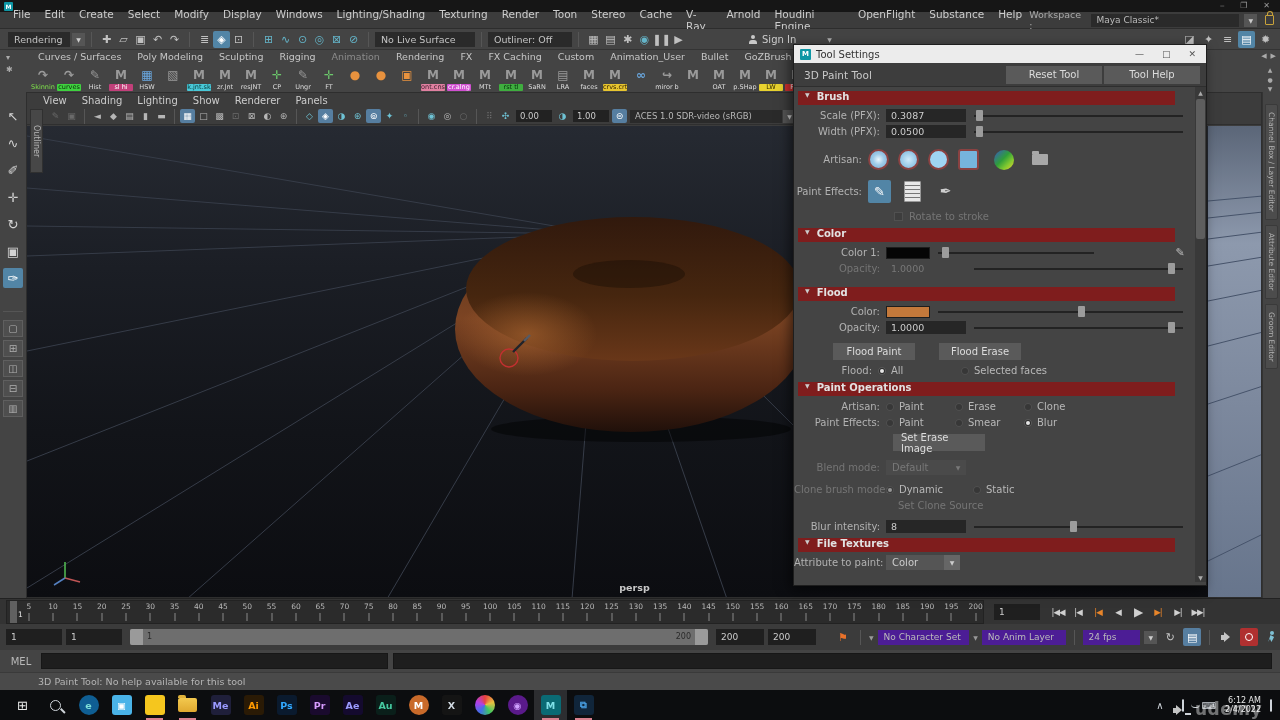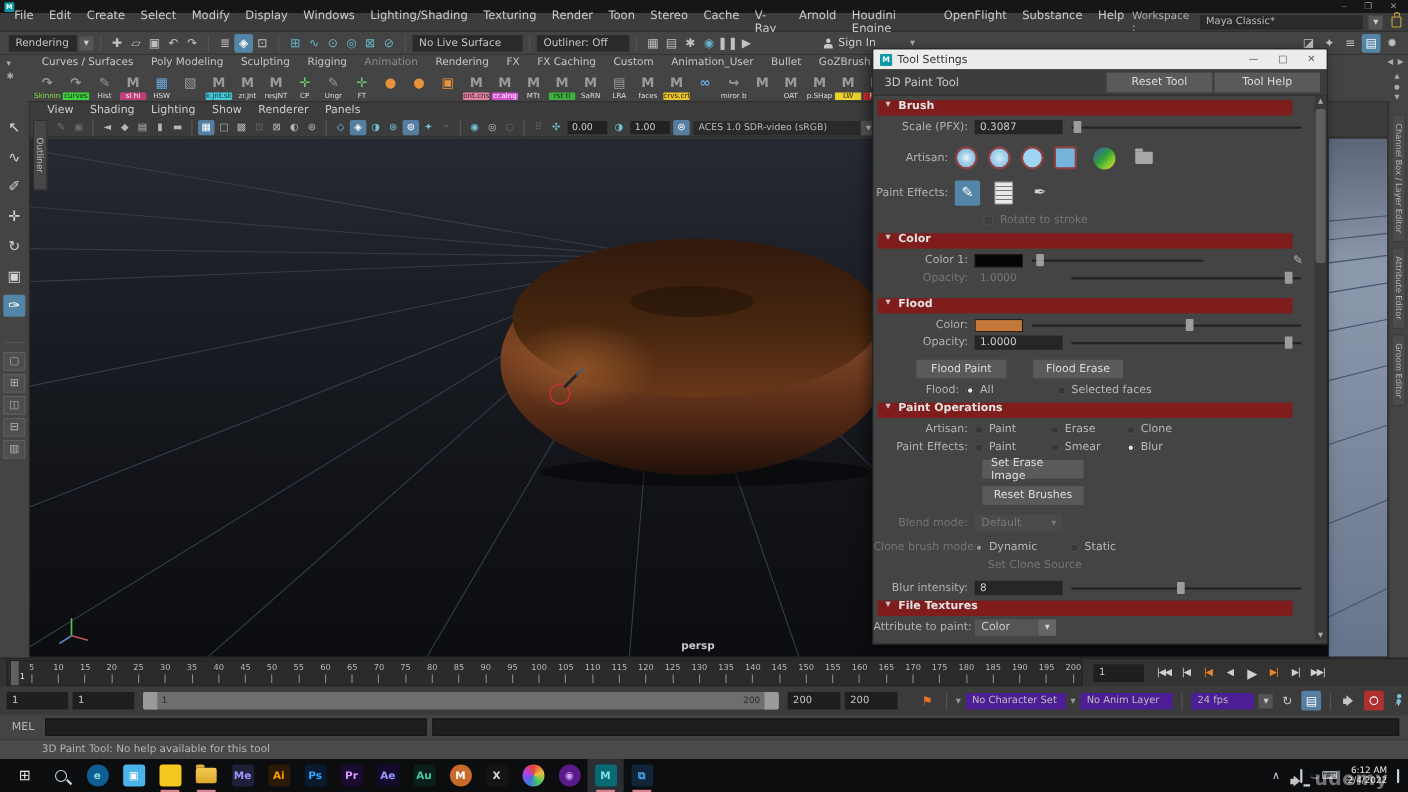--- a/index.html
+++ b/index.html
@@ -594,20 +594,28 @@
         <span>Brush</span>
       </div>
     <div class="trow">
       <span class="lbl">Scale (PFX):</span>
       <span class="tfield">0.3087</span>
       <span class="slider">
           <span class="track"></span>
           <span class="hnd" style="left:1%"></span>
         </span>
     </div>
+    <div class="trow">
+      <span class="lbl">Width (PFX):</span>
+      <span class="tfield">0.0500</span>
+      <span class="slider">
+          <span class="track"></span>
+          <span class="hnd" style="left:1%"></span>
+        </span>
+    </div>
     <div class="trow" style="height:27px;margin-top:7px">
       <span class="lbl w74">Artisan:</span>
       <span class="a-brush ab1"></span>
       <span class="a-brush ab2"></span>
       <span class="a-brush ab3"></span>
       <span class="a-brush ab4"></span>
       <span class="a-sphere"></span>
       <span class="a-folder"></span>
     </div>
     <div class="trow" style="height:28px;margin-top:4px">
@@ -700,24 +708,20 @@
       <span class="radio dim"></span>
       <span class="rlabel" style="width:42px">Paint</span>
       <span class="radio dim"></span>
       <span class="rlabel" style="width:42px">Smear</span>
       <span class="radio on"></span>
       <span class="rlabel">Blur</span>
     </div>
     <div class="trow" style="height:21px;margin-top:2px">
       <span style="width:99px;flex:none"></span>
       <span class="btn" style="width:92px">Set Erase Image</span>
-    </div>
-    <div class="trow" style="height:21px;margin-top:3px">
-      <span style="width:99px;flex:none"></span>
-      <span class="btn" style="width:92px">Reset Brushes</span>
     </div>
     <div class="trow" style="margin-top:7px">
       <span class="lbl dim">Blend mode:</span>
       <span class="dd dim" style="width:64px">Default</span>
       <span class="dd dim c" style="width:16px;font-size:6px">▼</span>
     </div>
     <div class="trow" style="margin-top:7px">
       <span class="lbl dim">Clone brush mode:</span>
       <span class="radio on dim"></span>
       <span class="rlabel dimtxt" style="width:60px">Dynamic</span>

